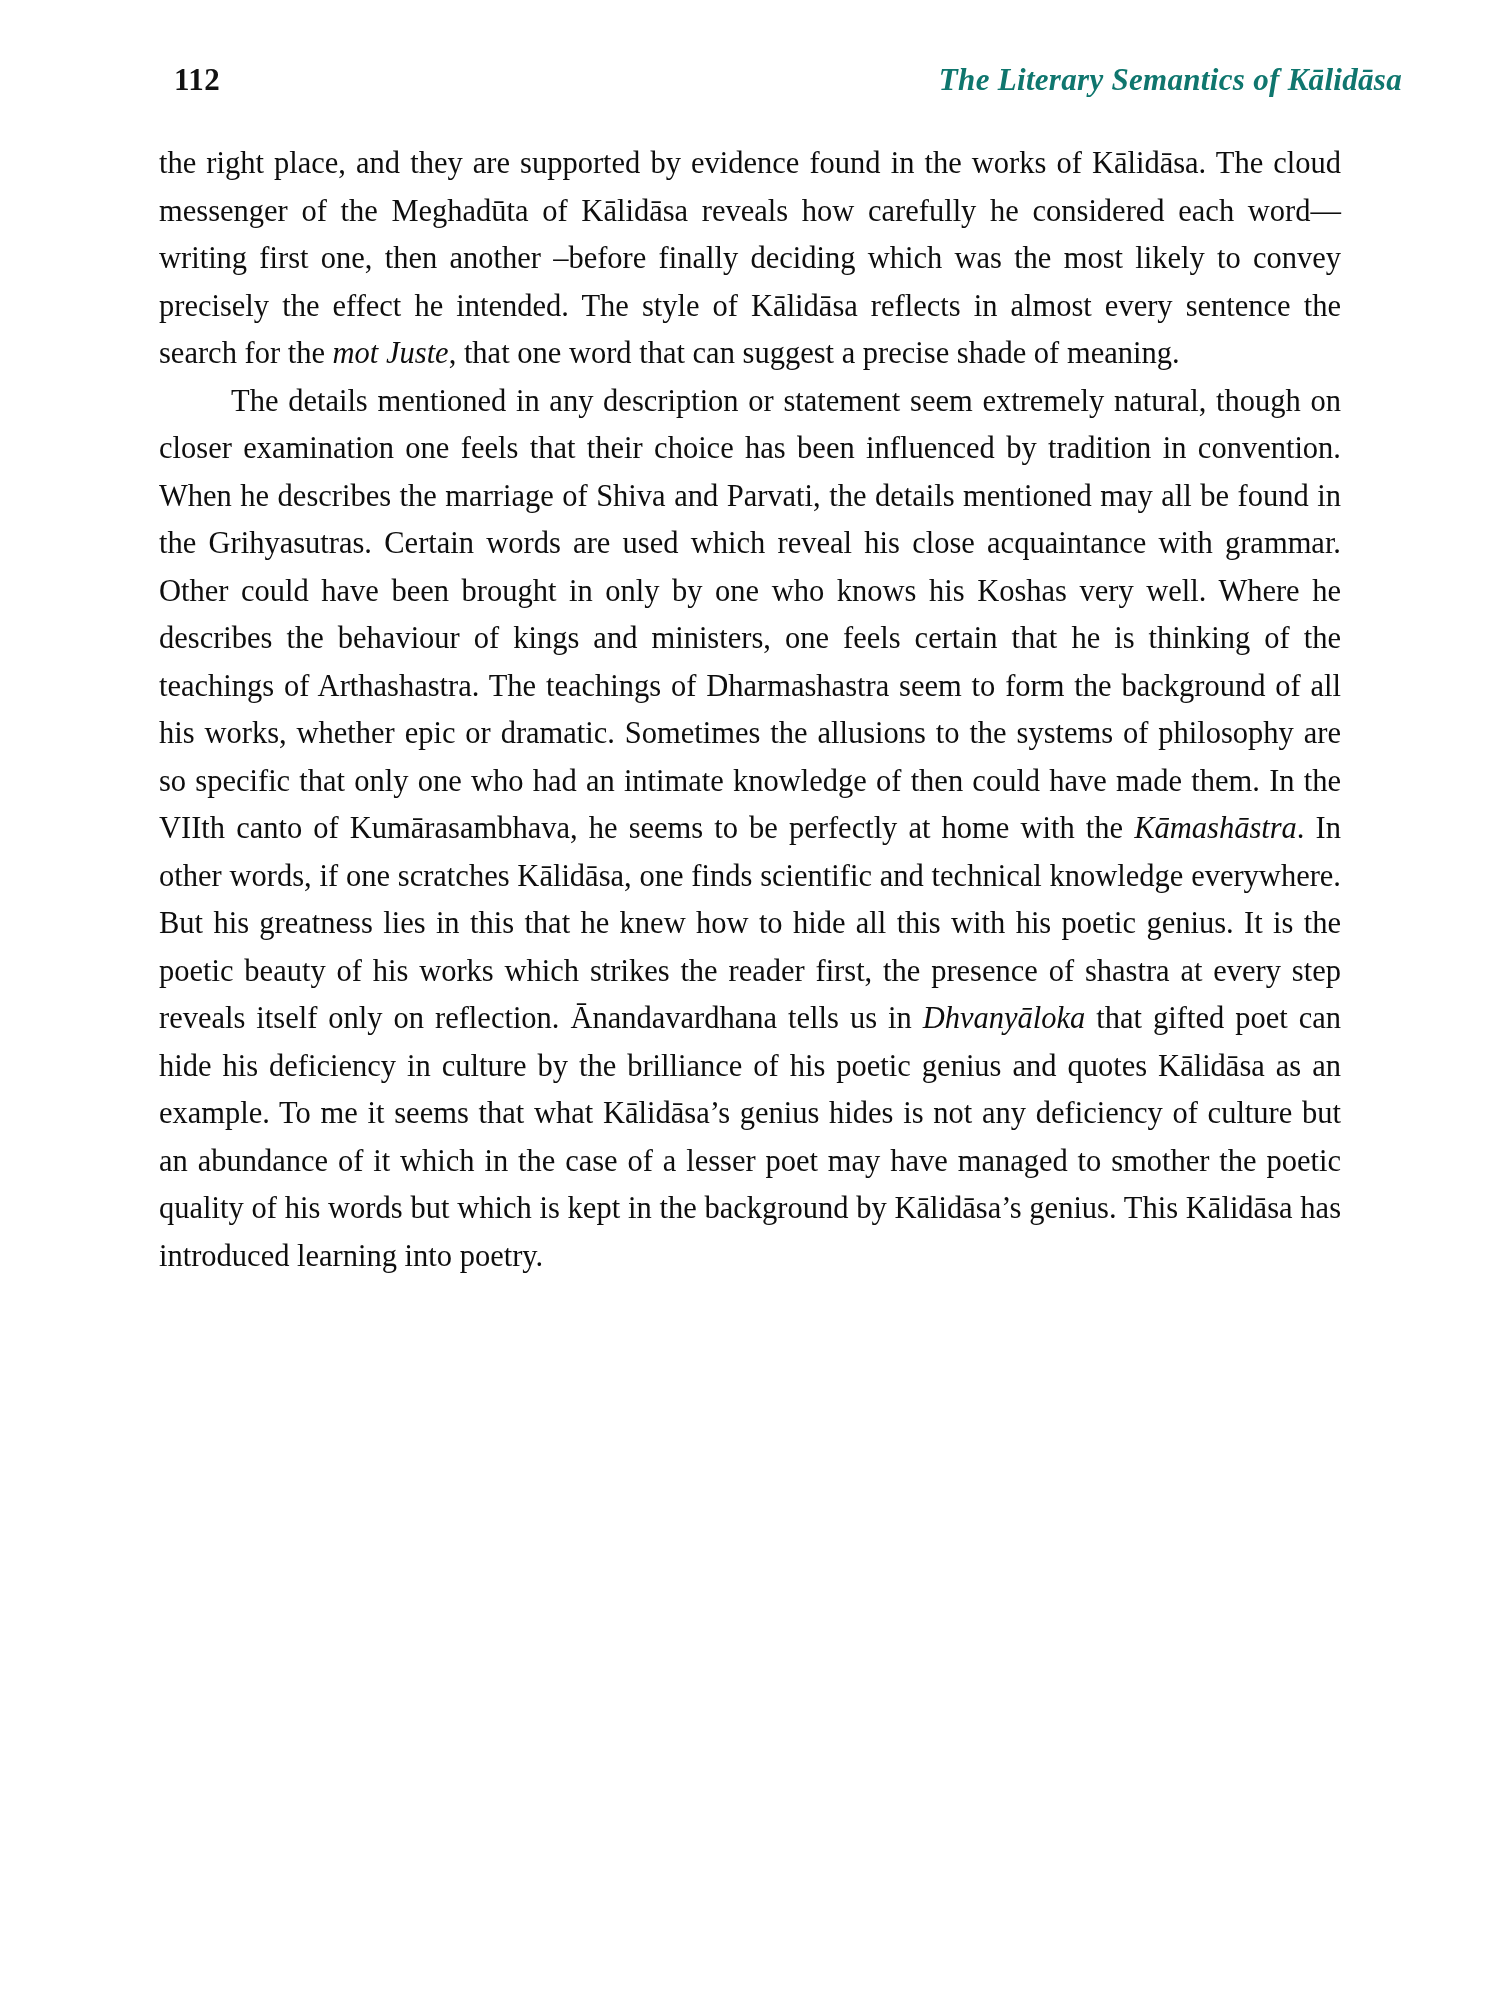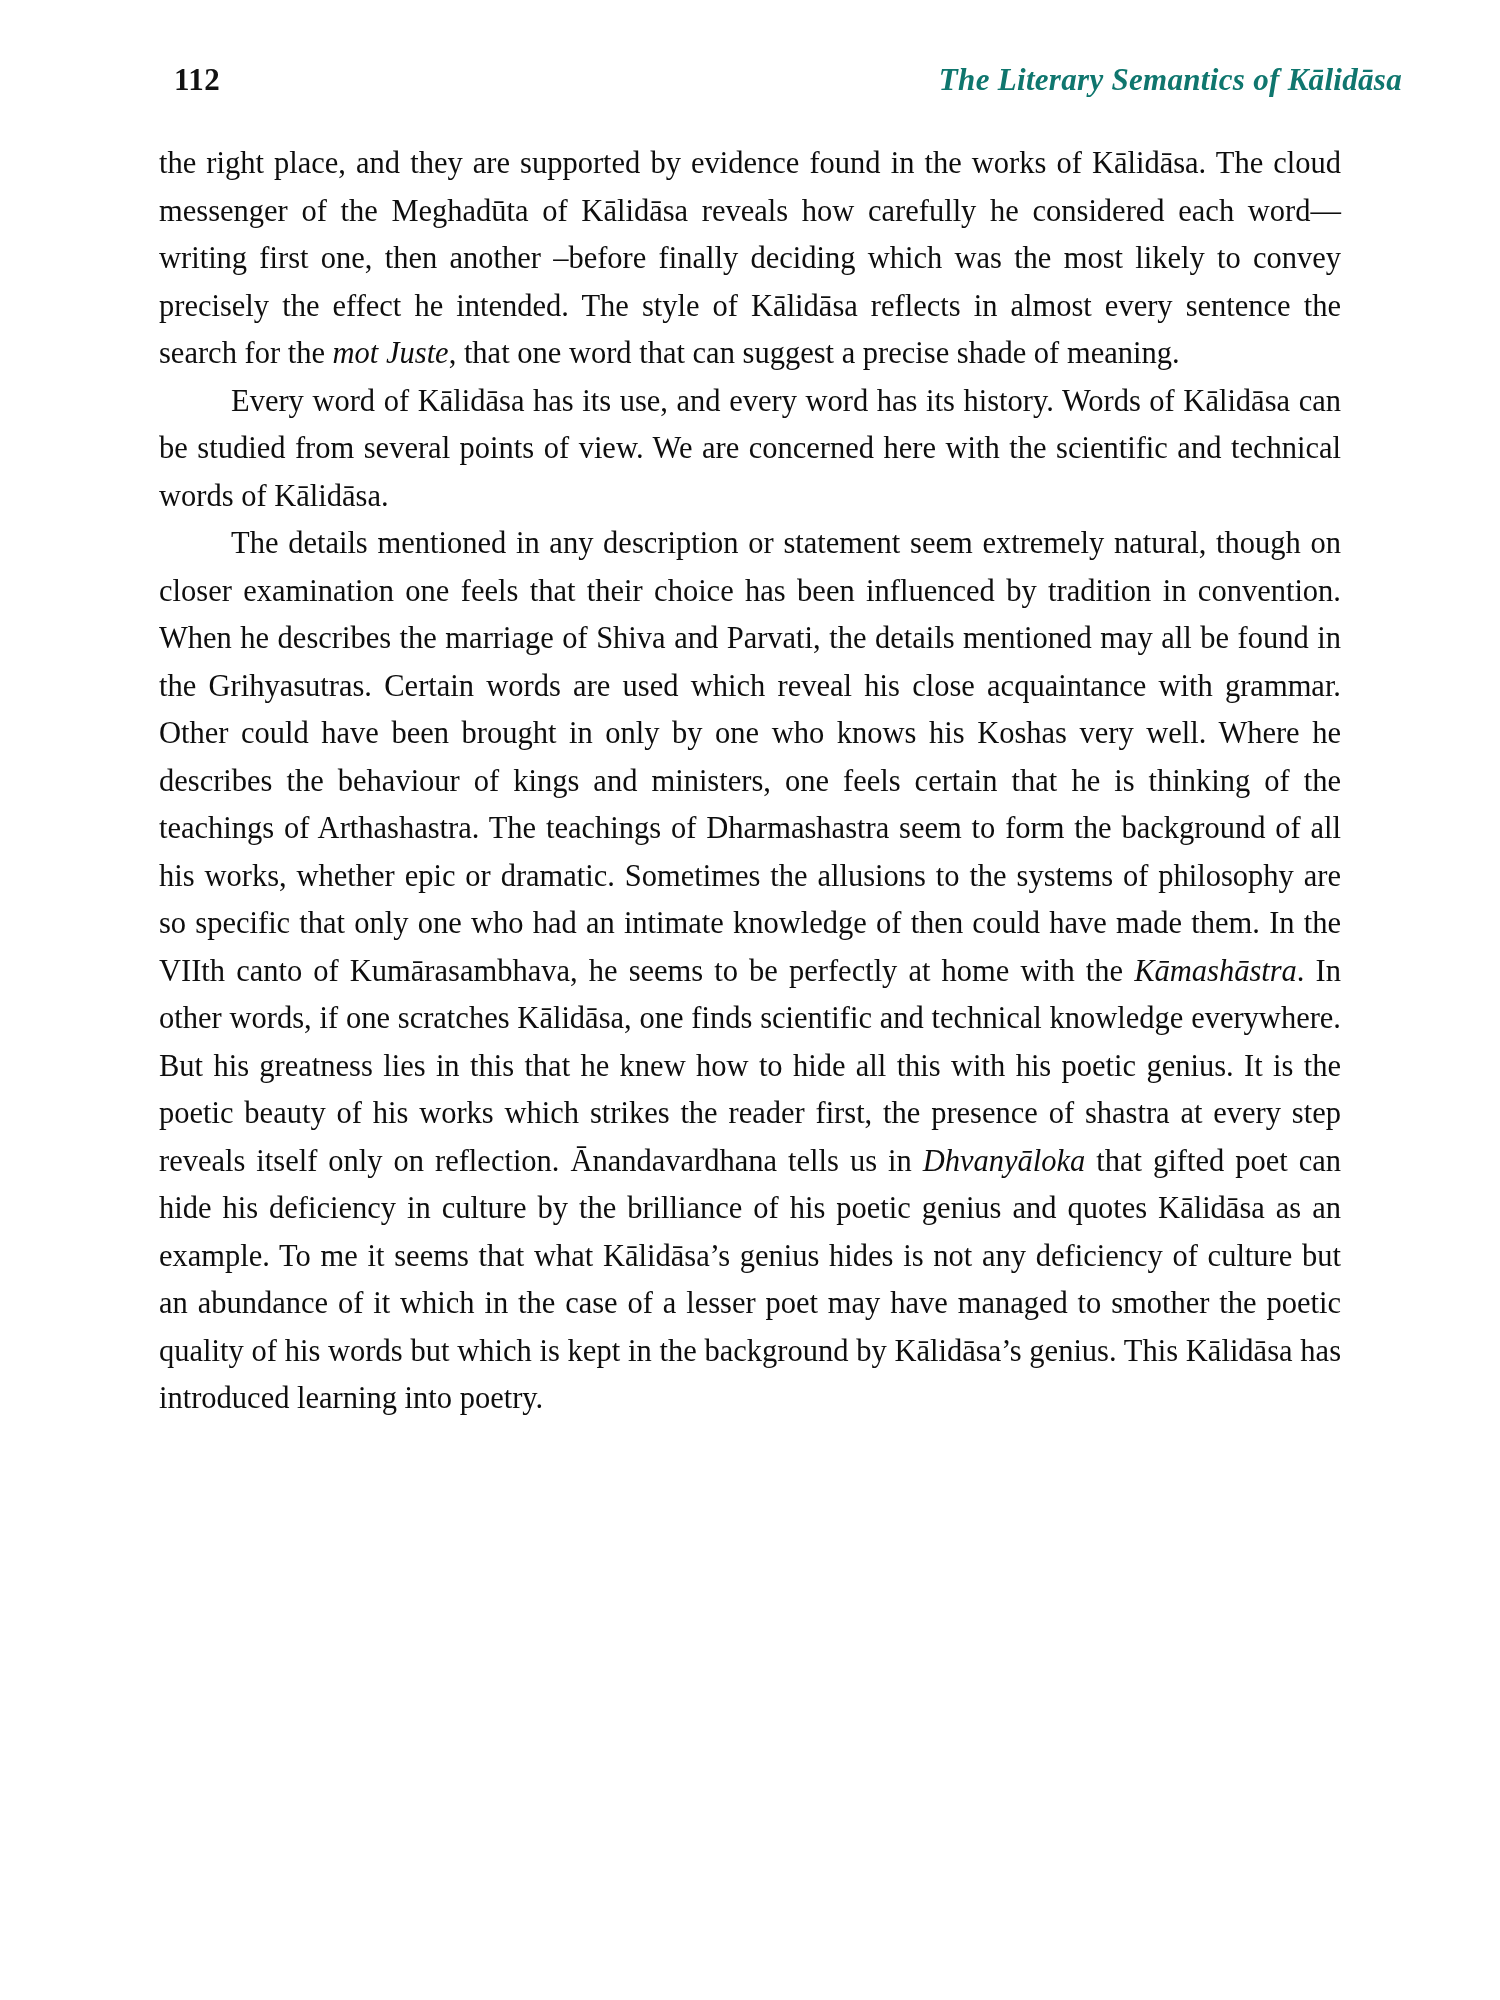--- a/index.html
+++ b/index.html
@@ -69,17 +69,16 @@
 
 <div class="page">
 
   <div class="header">
     <div class="folio">112</div>
     <div class="running-head">The Literary Semantics of Kālidāsa</div>
   </div>
 
   <div class="body-text" id="body-text">
       <p><span>the right place, and they are supported by evidence found in the works of Kālidāsa. The cloud messenger of the Meghadūta of Kālidāsa reveals how carefully he considered each word—writing first one, then another –before finally deciding which was the most likely to convey precisely the effect he intended. The style of Kālidāsa reflects in almost every sentence the search for the </span><i>mot Juste</i><span>, that one word that can suggest a precise shade of meaning.</span></p>
-      <p class="indent"><span>Every word of Kālidāsa has its use, and every word has its history. Words of Kālidāsa can be studied from several points of view. We are concerned here with the scientific and technical words of Kālidāsa.</span></p>
       <p class="indent"><span>The details mentioned in any description or statement seem extremely natural, though on closer examination one feels that their choice has been influenced by tradition in convention. When he describes the marriage of Shiva and Parvati, the details mentioned may all be found in the Grihyasutras. Certain words are used which reveal his close acquaintance with grammar. Other could have been brought in only by one who knows his Koshas very well. Where he describes the behaviour of kings and ministers, one feels certain that he is thinking of the teachings of Arthashastra. The teachings of Dharmashastra seem to form the background of all his works, whether epic or dramatic. Sometimes the allusions to the systems of philosophy are so specific that only one who had an intimate knowledge of then could have made them. In the VIIth canto of Kumārasambhava, he seems to be perfectly at home with the </span><i>Kāmashāstra</i><span>. In other words, if one scratches Kālidāsa, one finds scientific and technical knowledge everywhere. But his greatness lies in this that he knew how to hide all this with his poetic genius. It is the poetic beauty of his works which strikes the reader first, the presence of shastra at every step reveals itself only on reflection. Ānandavardhana tells us in </span><i>Dhvanyāloka</i><span> that gifted poet can hide his deficiency in culture by the brilliance of his poetic genius and quotes Kālidāsa as an example. To me it seems that what Kālidāsa’s genius hides is not any deficiency of culture but an abundance of it which in the case of a lesser poet may have managed to smother the poetic quality of his words but which is kept in the background by Kālidāsa’s genius. This Kālidāsa has introduced learning into poetry.</span></p>
     </div>
 
 </div>
 
 </body></html>

